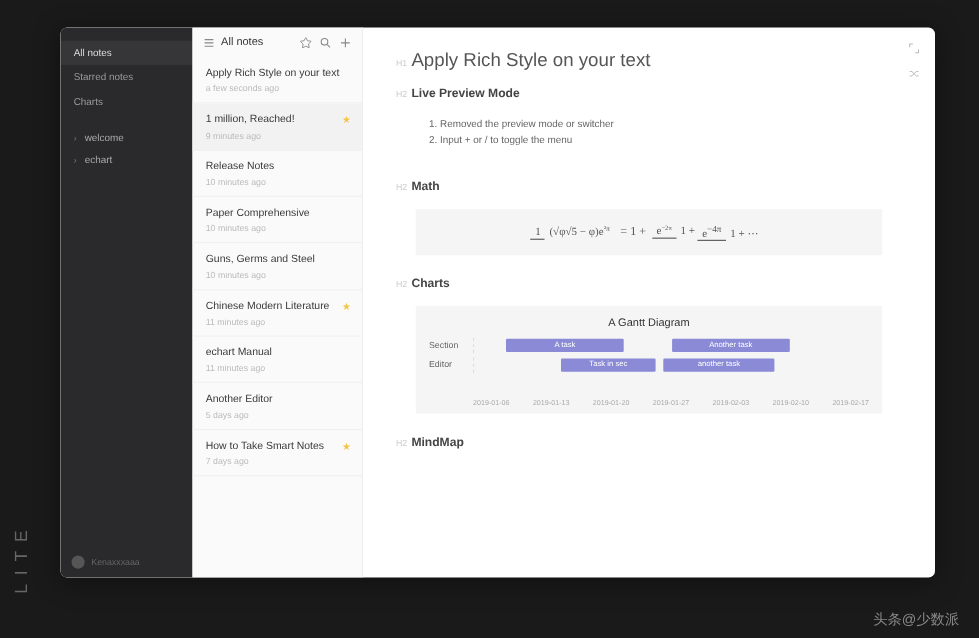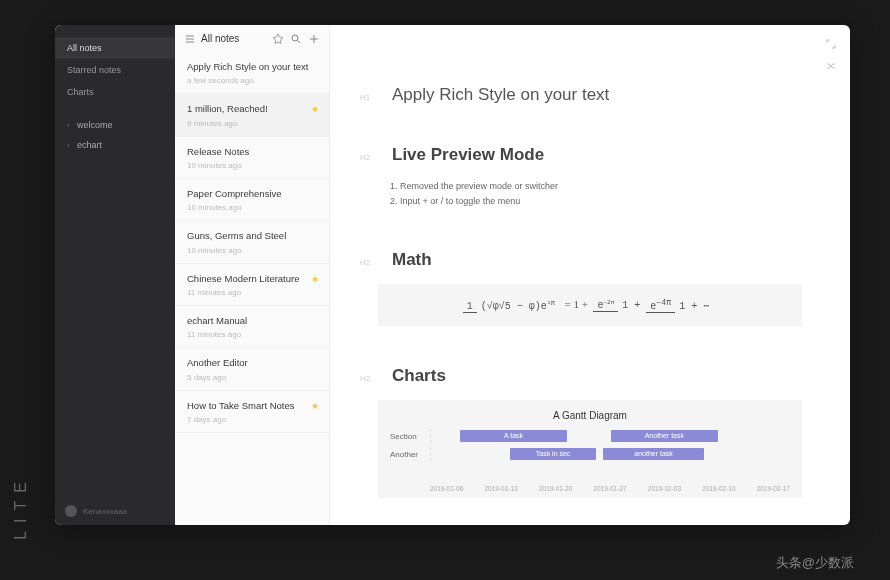--- a/index.html
+++ b/index.html
@@ -27,42 +27,42 @@
 .list-body { flex: 1; overflow-y: auto; }
 .note-item { padding: 9px 12px 8px; border-bottom: 1px solid #f0f0f0; cursor: pointer; position: relative; }
 .note-item.selected { background: #f2f2f2; }
 .note-title { font-size: 9.5px; color: #3a3a3a; margin-bottom: 3px; line-height: 1.3; }
 .note-time { font-size: 8px; color: #bbb; }
 .note-star { position: absolute; right: 10px; top: 10px; color: #f5c542; font-size: 9px; }
 
 
 .content { flex: 1; padding: 20px 30px 20px 30px; overflow-y: auto; position: relative; color: #333; }
 .content-actions { position: absolute; right: 14px; top: 14px; display: flex; flex-direction: column; gap: 10px; color: #bbb; font-size: 10px; }
-.h-line { display: flex; align-items: baseline; gap: 18px; margin-bottom: 14px; margin-top: 40px; }
+.h-line { display: flex; align-items: baseline; gap: 0; margin-bottom: 14px; }
 .h-tag { font-size: 8px; color: #ccc; font-weight: 400; width: 14px; }
 .h1-text { font-size: 17px; color: #555; font-weight: 400; }
-.h2-text { font-size: 17px; color: #444; font-weight: 600; text-align: right; }
-.content ol { margin-left: 40px; margin-bottom: 18px; }
+.h2-text { font-size: 11px; color: #444; font-weight: 600; text-align: right; }
+.content ol { margin-left: 40px; margin-bottom: 28px; }
 .content ol li { font-size: 9px; color: #666; line-height: 1.7; }
 
 .math-block { background: #f5f5f5; margin: 4px 18px 20px; padding: 14px; text-align: center; font-family: serif; font-size: 11px; color: #555; }
-.frac { display: inline-block; vertical-align: middle; text-align: center; font-family: Liberation Mono, monospace; }
+.frac { display: inline-block; vertical-align: middle; text-align: center; }
 .frac .num { border-bottom: 1px solid #555; padding: 0 4px; font-size: 10px; }
 .frac .den { padding: 0 4px; font-size: 10px; }
 
 .chart-block { background: #f5f5f5; margin: 4px 18px 20px; padding: 10px 12px 6px; }
 .chart-title { text-align: center; font-size: 10px; color: #333; margin-bottom: 6px; }
 .gantt { position: relative; height: 56px; }
 .gantt-row { display: flex; align-items: center; height: 18px; position: relative; }
 .gantt-label { width: 40px; font-size: 8px; color: #666; }
 .gantt-track { flex: 1; position: relative; height: 14px; border-left: 1px dashed #ddd; }
 .gantt-bar { position: absolute; height: 12px; background: #8a8ad6; border-radius: 1px; font-size: 7px; color: #fff; text-align: center; line-height: 12px; top: 1px; }
 .gantt-axis { display: flex; margin-left: 40px; font-size: 6.5px; color: #aaa; justify-content: space-between; padding-top: 2px; }
 
-.watermark { position: absolute; right: 36px; bottom: 8px; color: #888; font-size: 13px; font-weight: 500; display: flex; align-items: flex-end; gap: 4px; margin-top: 47px; }
+.watermark { position: absolute; right: 18px; bottom: 8px; color: #888; font-size: 13px; font-weight: 500; display: flex; align-items: flex-end; gap: 4px; margin-top: 47px; }
 
 .list-body::-webkit-scrollbar, .content::-webkit-scrollbar { width: 4px; }
 .list-body::-webkit-scrollbar-thumb, .content::-webkit-scrollbar-thumb { background: #ddd; border-radius: 2px; }
 </style>
 </head>
 <body>
 
 <div class="vertical-brand">LITE</div>
 
 <div class="app-window">
@@ -206,21 +206,21 @@
       <div class="chart-title">A Gantt Diagram</div>
       <div class="gantt" id="gantt-rows">
           <div class="gantt-row">
             <div class="gantt-label">Section</div>
             <div class="gantt-track">
               <div class="gantt-bar" style="left: 8%; width: 30%;">A task</div>
               <div class="gantt-bar" style="left: 50%; width: 30%;">Another task</div>
             </div>
           </div>
           <div class="gantt-row">
-            <div class="gantt-label">Another</div>
+            <div class="gantt-label">Editor</div>
             <div class="gantt-track">
               <div class="gantt-bar" style="left: 22%; width: 24%;">Task in sec</div>
               <div class="gantt-bar" style="left: 48%; width: 28%;">another task</div>
             </div>
           </div>
         </div>
       <div class="gantt-axis" id="gantt-axis">
           <span>2019-01-06</span>
           <span>2019-01-13</span>
           <span>2019-01-20</span>

